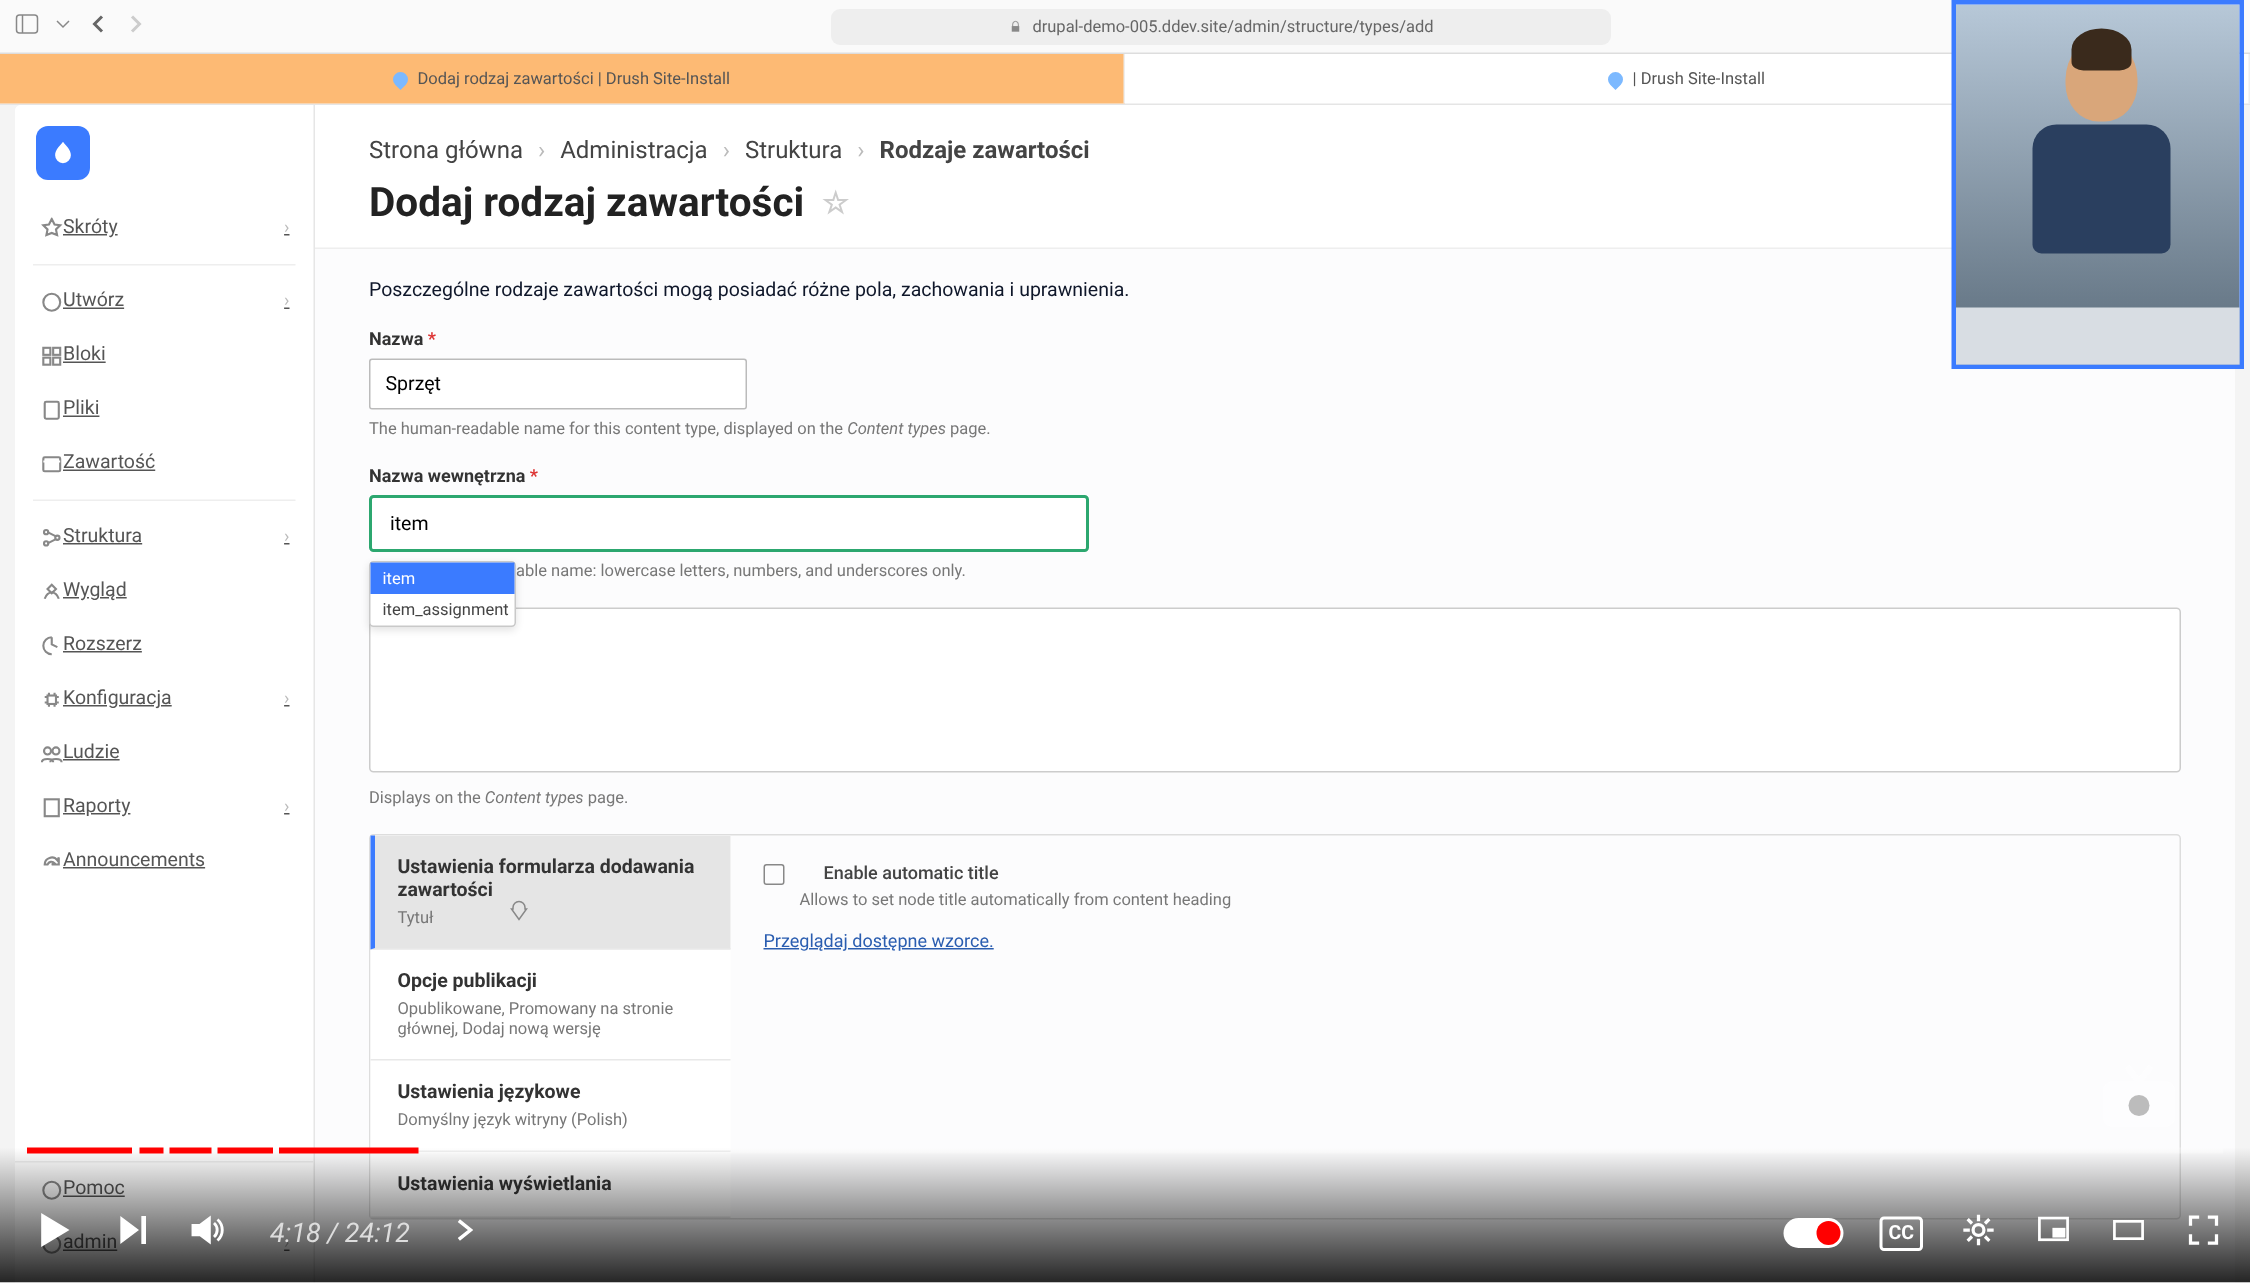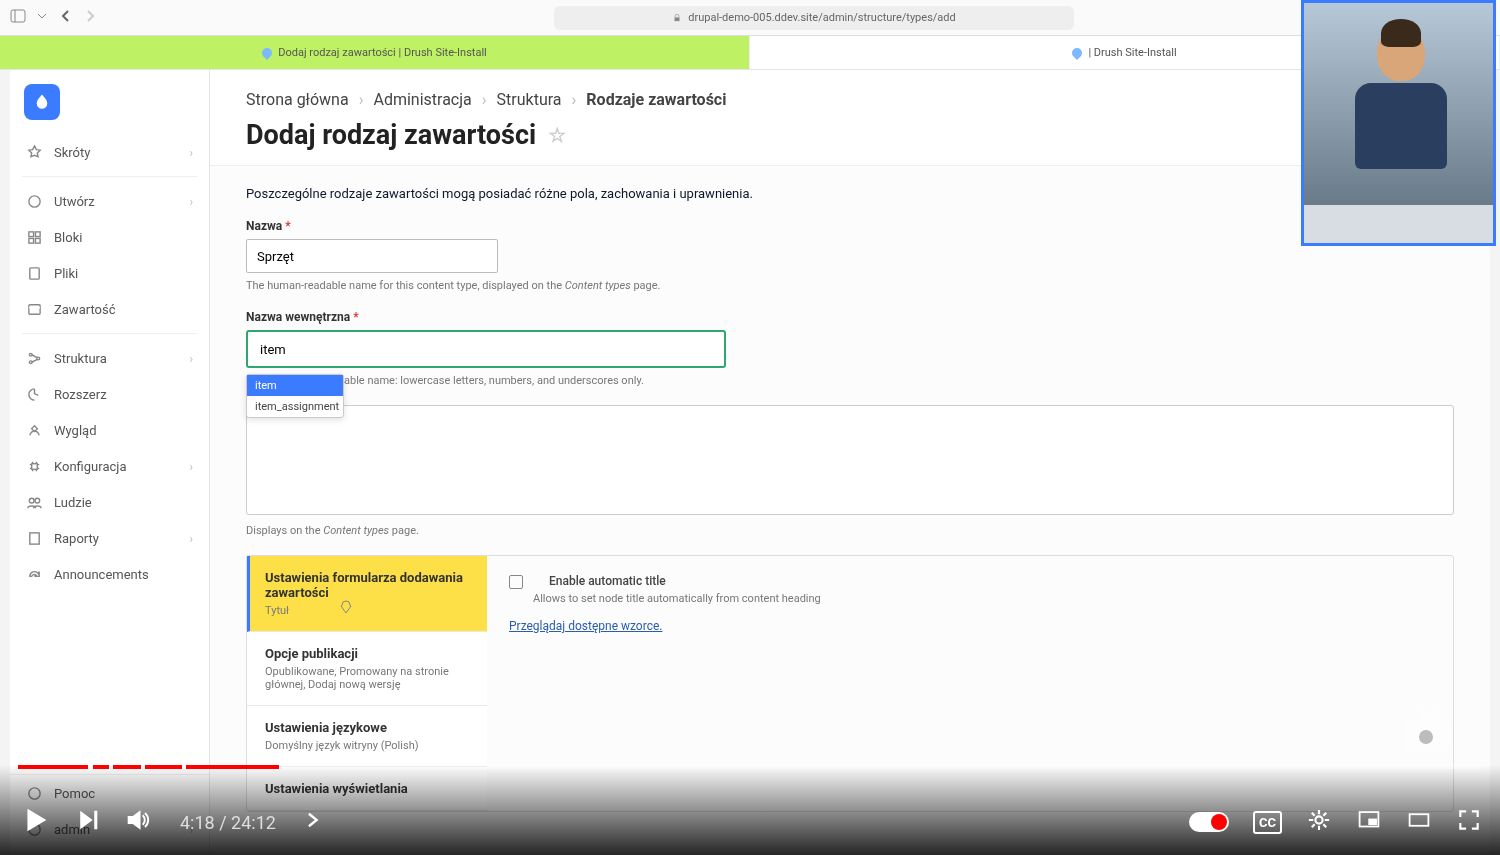--- a/index.html
+++ b/index.html
@@ -10,29 +10,29 @@
   .chrome .nav-group { display:flex; gap:8px; align-items:center; }
   .chrome .nav-group svg,.chrome .group-right svg { width:16px;height:16px; fill:#888; }
   .chrome .spacer { flex:0 0 220px; }
   .chrome .group-mid { display:flex; gap:12px; }
   .chrome .url-bar { margin:0 auto; flex: 0 0 520px; height:24px; background:#eee; border-radius:6px; display:flex; align-items:center; justify-content:center; font-size:11px; color:#666; gap:6px;}
   .chrome .group-right{margin-left:auto; display:flex; gap:10px;}
 
   
   .tabstrip { position:absolute; top:36px; left:0; right:0; height:34px; background:#fff; display:flex; border-bottom:1px solid #e5e5e5; }
   .tabstrip .tab { flex:1; display:flex; align-items:center; justify-content:center; gap:6px; font-size:11px; color:#555; border-right:1px solid #eee; }
-  .tabstrip .tab.active { background:#bef264; }
+  .tabstrip .tab.active { background:#fdba74; }
   .drupal-drop { width:10px; height:10px; background:#7cb9ff; border-radius: 50% 50% 50% 0; transform:rotate(-45deg); display:inline-block; }
 
   
   .admin { position:absolute; top:70px; left:10px; right:10px; bottom:0; background:#fff; display:flex; border-radius:4px 4px 0 0; overflow:hidden;}
   .sidebar { width:200px; background:#fff; border-right:1px solid #e6e6e6; padding:8px 0; display:flex; flex-direction:column; font-size:13px; color:#333;}
   .side-logo { width:36px;height:36px;background:#3b7bff;border-radius:8px;margin:6px 14px 14px 14px; display:flex;align-items:center;justify-content:center; }
   .side-logo svg{width:18px;height:18px;fill:#fff;}
-  .side-item { display:flex; align-items:flex-end; padding:10px 16px; gap:12px; color:#555; cursor:pointer; }
+  .side-item { display:flex; align-items:flex-start; padding:10px 16px; color:#555; cursor:pointer;text-decoration:underline; }
   .side-item .chev { margin-left:auto; color:#bbb; font-size:12px; }
   .side-sep{height:1px;background:#eee;margin:6px 12px;}
   .side-bottom{margin-top:auto;border-top:1px solid #eee;}
   .side-ico{width:16px;height:16px;display:flex;align-items:center;justify-content:center;color:#888;}
   .side-ico svg{width:15px;height:15px;stroke:#888;fill:none;stroke-width:1.5;}
 
   .main { flex:1; background:#fcfcfd; overflow:hidden; position:relative;}
   .head-block{ background:#fff; padding:20px 36px 14px 36px; border-bottom:1px solid #eee;}
   .breadcrumbs{ font-size:16px; color:#444; display:flex; gap:10px; align-items:center;}
   .breadcrumbs .sep{color:#bbb;}
@@ -49,21 +49,21 @@
   .field-block{ margin-bottom:18px; position:relative;}
   .machine-input{ width:480px; height:38px; border:2px solid #2ca76f; border-radius:3px; padding:0 12px; font-size:13px; outline:none;}
   .autocomplete{ position:absolute; top:64px; left:0; width:98px; background:#fff; border:1px solid #c9c9c9; border-radius:3px; box-shadow:0 2px 6px rgba(0,0,0,.12); font-size:11px; z-index:5;}
   .ac-item{padding:4px 8px;color:#444;}
   .ac-item.sel{background:#3b7bff;color:#fff;}
   .textarea{ width:100%; height:110px; border:1px solid #ccc; border-radius:3px; resize:none;}
 
   .tabs-panel{ display:flex; margin-top:18px; border:1px solid #ddd; border-radius:3px; }
   .vtabs{ width:240px; background:#fff; }
   .vtab{ padding:14px 18px; border-bottom:1px solid #e8e8e8; cursor:pointer;}
-  .vtab.active{ background:#fde047; border-left:3px solid #3b7bff; padding-left:15px;}
+  .vtab.active{ background:#e5e5e5; border-left:3px solid #3b7bff; padding-left:15px;}
   .vtab .t{font-size:13px; font-weight:700; color:#333;}
   .vtab .s{font-size:11px; color:#777; margin-top:4px;}
   .vpanel{ flex:1; padding:18px 22px; font-size:12px; color:#444;}
   .chk-row{display:flex; gap:10px; align-items:flex-start;}
   .chk{width:14px;height:14px;border:1px solid #888;border-radius:2px;flex-shrink:0;margin-top:1px;}
   .chk-desc{font-size:11px;color:#777;margin-top:4px;}
   .link{color:#2a5db0;text-decoration:underline;margin-top:14px;display:inline-block;}
 
   
   .webcam{ position:absolute; top:0; right:4px; width:195px; height:246px; background:linear-gradient(180deg,#b7c8d8 0%,#5a6b7a 100%); border:3px solid #3b7bff; z-index:30;}
@@ -77,21 +77,21 @@
   .watermark{position:absolute;right:44px;bottom:100px;width:60px;height:48px;opacity:.55;}
   .watermark svg{width:60px;height:48px;fill:#fff;}
 
   
   .controls{ position:absolute; left:0; right:0; bottom:0; height:90px; background:linear-gradient(180deg,rgba(0,0,0,0),rgba(0,0,0,.85)); z-index:40; color:#fff;}
   .progress{ position:absolute; top:0; left:18px; right:18px; height:4px; background:rgba(255,255,255,.3);}
   .progress .seg{position:absolute;top:0;height:4px;background:#f00;}
   .ctrl-row{ position:absolute; bottom:14px; left:18px; right:18px; display:flex; align-items:center; gap:22px;}
   .ctrl-ico svg{width:28px;height:28px;fill:#fff;}
   .ctrl-big svg{width:34px;height:34px;fill:#fff;}
-  .time{font-size:18px;color:#ddd;margin-left:6px;}
+  .time{font-size:18px;color:#ddd;margin-left:6px;font-style:italic;}
   .chapter{font-size:18px;color:#ddd;overflow:hidden;white-space:nowrap;text-overflow:ellipsis;max-width:520px;}
   .right-ctrls{margin-left:auto;display:flex;align-items:center;gap:24px;}
   .toggle{width:40px;height:20px;background:#fff;border-radius:10px;position:relative;}
   .toggle::after{content:"";position:absolute;right:2px;top:2px;width:16px;height:16px;background:#f00;border-radius:50%;}
   .cc-box{border:2px solid #fff;border-radius:3px;padding:2px 4px;font-size:13px;font-weight:700;}
   .ctrl-row svg.icon{width:26px;height:26px;fill:#fff;}
   .cursor{position:absolute;width:16px;height:16px;z-index:10;}
 </style>
 </head>
 <body>
@@ -219,32 +219,32 @@
               <circle cx="12" cy="8" r="1.5"></circle>
               <path d="M5 4l6 3M5 12l6-3"></path>
             </svg>
           </span>
           <span>Struktura</span>
           <span class="chev">›</span>
         </div>
         <div class="side-item">
           <span class="side-ico">
             <svg viewBox="0 0 16 16">
+              <path d="M3 13c2-6 8-6 10 0M8 3l3 3-3 3-3-3z"></path>
+            </svg>
+          </span>
+          <span>Wygląd</span>
+        </div>
+        <div class="side-item">
+          <span class="side-ico">
+            <svg viewBox="0 0 16 16">
               <path d="M8 2v5l4 2M8 2a6 6 0 100 12"></path>
             </svg>
           </span>
           <span>Rozszerz</span>
-        </div>
-        <div class="side-item">
-          <span class="side-ico">
-            <svg viewBox="0 0 16 16">
-              <path d="M3 13c2-6 8-6 10 0M8 3l3 3-3 3-3-3z"></path>
-            </svg>
-          </span>
-          <span>Wygląd</span>
         </div>
         <div class="side-item">
           <span class="side-ico">
             <svg viewBox="0 0 16 16">
               <path d="M6 3v2M10 3v2M6 11v2M10 11v2M3 6h2M3 10h2M11 6h2M11 10h2"></path>
               <rect x="5" y="5" width="6" height="6"></rect>
             </svg>
           </span>
           <span>Konfiguracja</span>
           <span class="chev">›</span>

